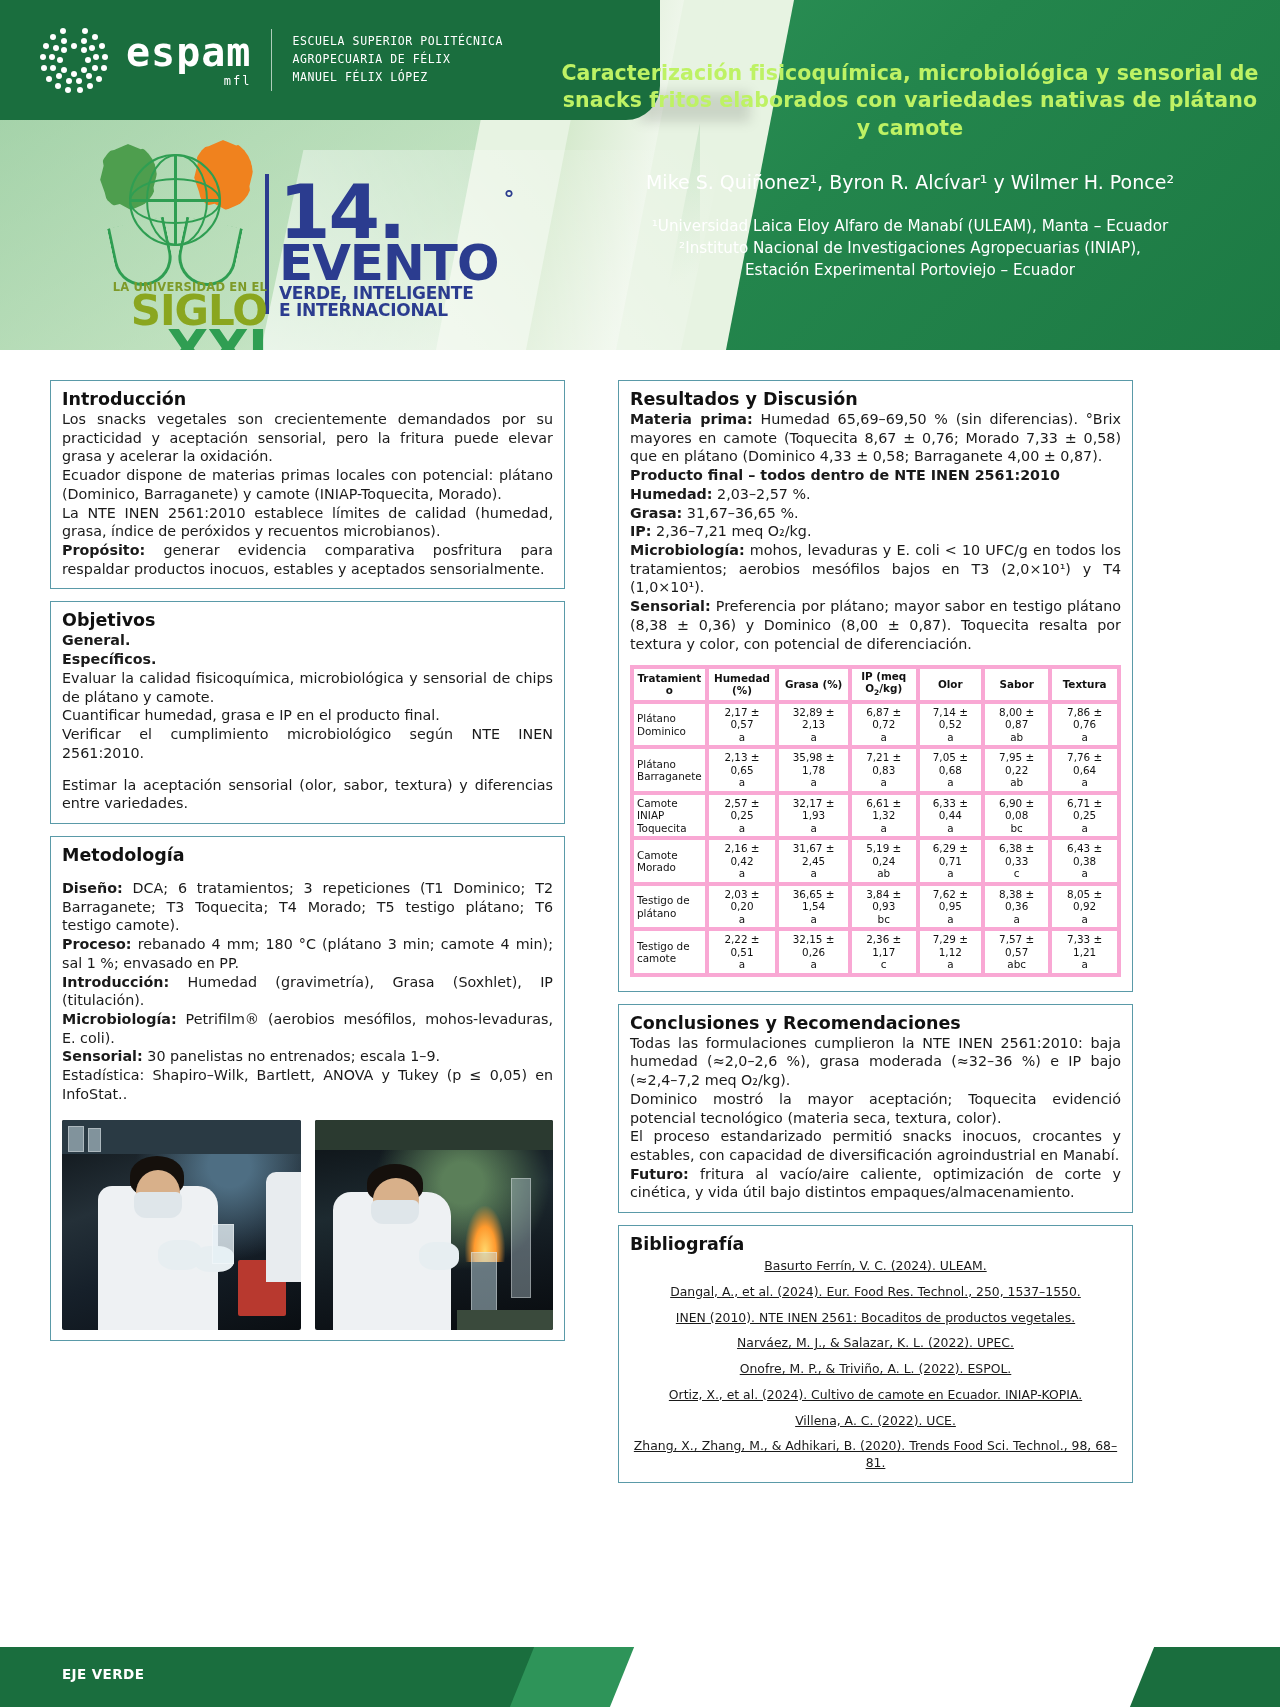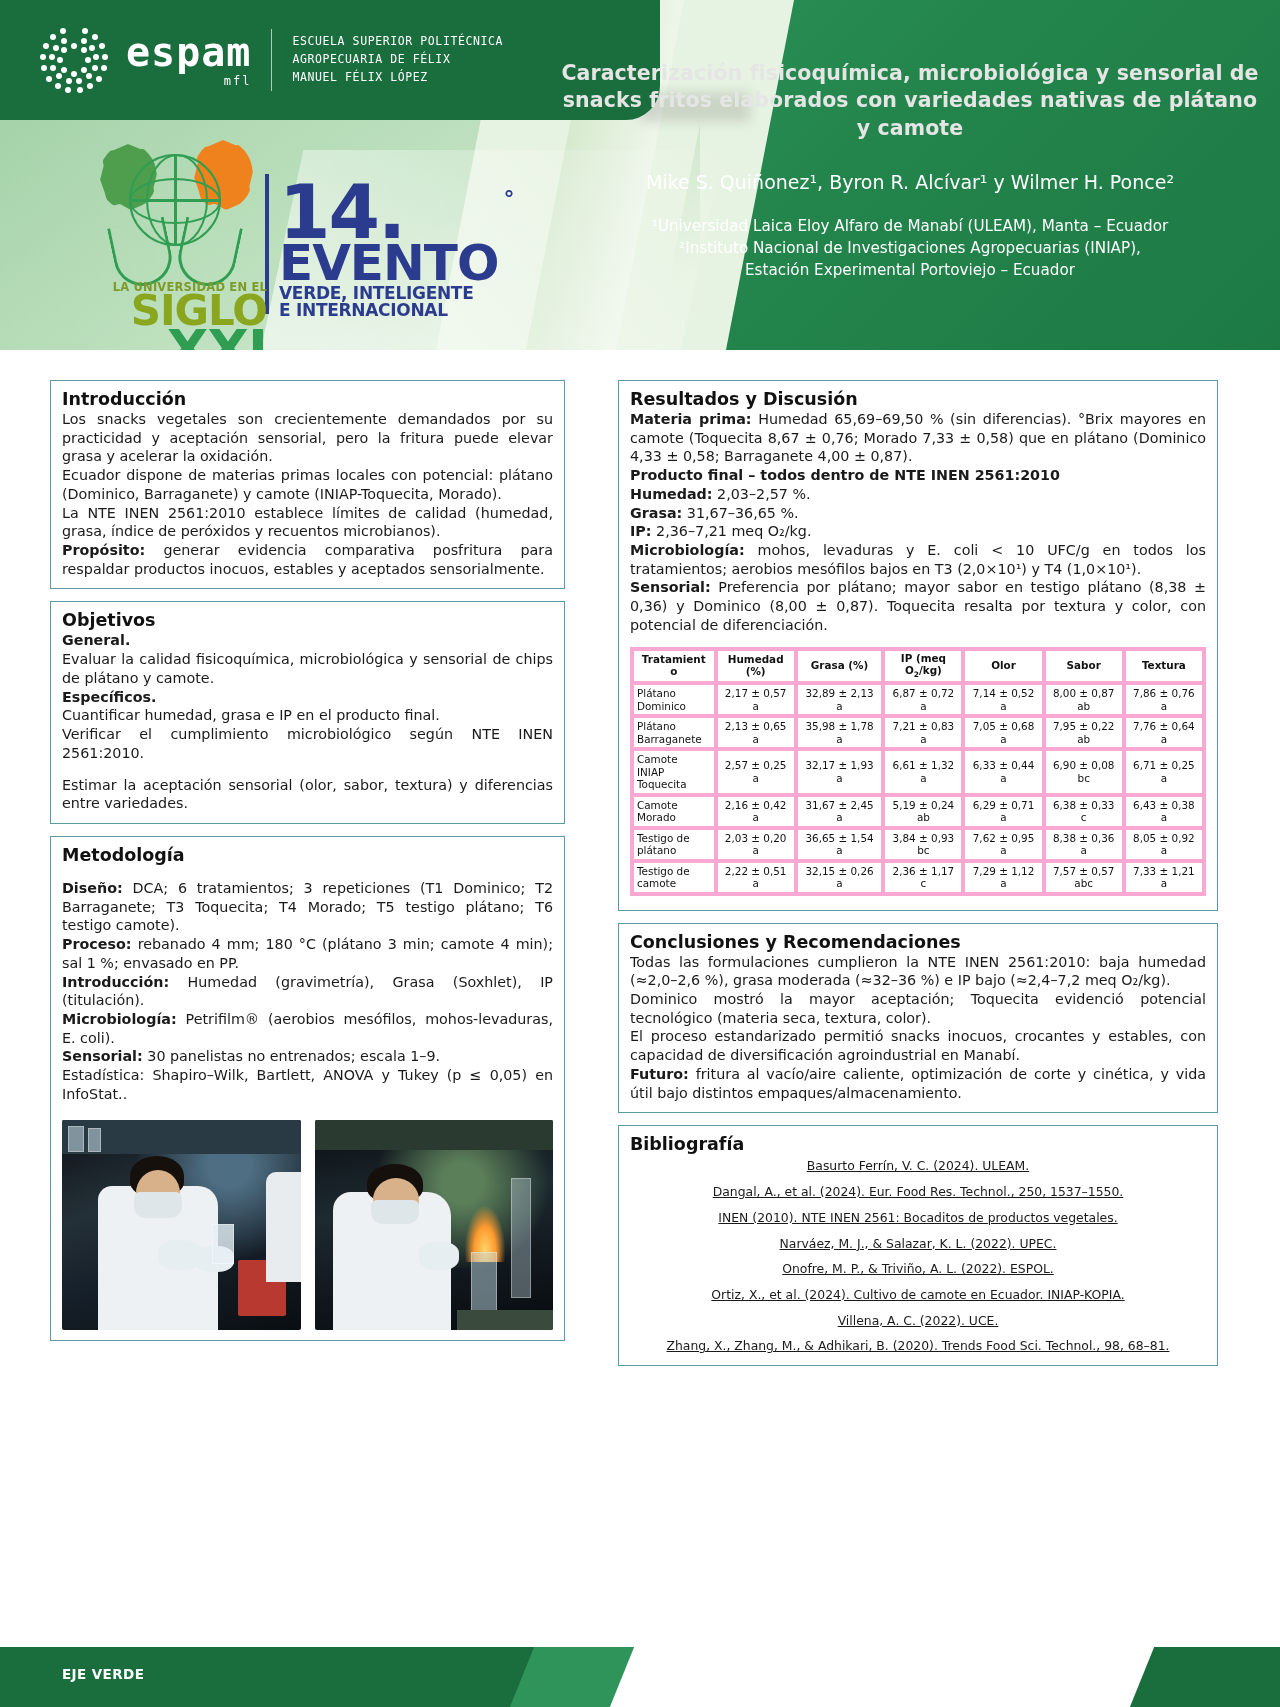--- a/index.html
+++ b/index.html
@@ -104,29 +104,29 @@
   .evt-divider{ width:4px;height:140px;background:#2b3c8f; margin-bottom:6px; }
   .evt-text{ position:relative; }
   .evt-14{ font-size:74px;font-weight:bold;color:#2b3c8f;line-height:.78;letter-spacing:-2px;}
   .evt-deg{ position:absolute; right:-16px; top:2px; font-size:22px;color:#2b3c8f;font-weight:bold;}
   .evt-evento{ font-size:50px;font-weight:bold;color:#2b3c8f;line-height:.85;letter-spacing:-1px;}
   .evt-sub{ font-size:17px;font-weight:bold;color:#2b3c8f;line-height:1.04;letter-spacing:-.3px;}
 
   
   .title-area{ position:absolute; left:560px; top:60px; width:700px; text-align:center; z-index:9; }
   .poster-title{
-    color:#e5e5e5; font-size:20.5px; font-weight:bold; line-height:1.33; letter-spacing:.1px;
+    color:#bef264; font-size:20.5px; font-weight:bold; line-height:1.33; letter-spacing:.1px;
   }
   .authors{ color:#fff; font-size:19px; margin-top:28px; line-height:1.3;}
   .affil{ color:#fff; font-size:15.2px; margin-top:22px; line-height:1.42;}
 
   
   .content{ position:absolute; top:360px; left:0; width:1280px; }
   .col-left{ position:absolute; left:50px; top:20px; width:515px; }
-  .col-right{ position:absolute; left:618px; top:20px; width:600px; }
+  .col-right{ position:absolute; left:618px; top:20px; width:515px; }
 
   .card{
     border:1px solid #5a9aa8; background:#fff; padding:8px 11px 10px 11px;
     margin-bottom:12px;
   }
   .card h2{
     font-size:17.5px; font-weight:bold; color:#111; margin-bottom:1px; letter-spacing:0;
   }
   .ptext{
     font-size:14.3px; color:#1a1a1a; line-height:1.31; text-align:justify;
@@ -301,22 +301,22 @@
         <h2>Introducción</h2>
         <div class="ptext">Los snacks vegetales son crecientemente demandados por su practicidad y aceptación sensorial, pero la fritura puede elevar grasa y acelerar la oxidación.</div>
         <div class="ptext">Ecuador dispone de materias primas locales con potencial: plátano (Dominico, Barraganete) y camote (INIAP-Toquecita, Morado).</div>
         <div class="ptext">La NTE INEN 2561:2010 establece límites de calidad (humedad, grasa, índice de peróxidos y recuentos microbianos).</div>
         <div class="ptext"><b>Propósito:</b><span> generar evidencia comparativa posfritura para respaldar productos inocuos, estables y aceptados sensorialmente.</span></div>
       </div>
 
       <div class="card">
         <h2>Objetivos</h2>
         <div class="ptext"><b>General.</b></div>
+        <div class="ptext"><b>Específicos.</b></div>
         <div class="ptext">Evaluar la calidad fisicoquímica, microbiológica y sensorial de chips de plátano y camote.</div>
-        <div class="ptext"><b>Específicos.</b></div>
         <div class="ptext">Cuantificar humedad, grasa e IP en el producto final.</div>
         <div class="ptext">Verificar el cumplimiento microbiológico según NTE INEN 2561:2010.</div>
         <div class="gap"></div>
         <div class="ptext">Estimar la aceptación sensorial (olor, sabor, textura) y diferencias entre variedades.</div>
       </div>
 
       <div class="card">
         <h2>Metodología</h2>
         <div class="gap"></div>
         <div class="ptext"><b>Diseño:</b><span> DCA; 6 tratamientos; 3 repeticiones (T1 Dominico; T2 Barraganete; T3 Toquecita; T4 Morado; T5 testigo plátano; T6 testigo camote).</span></div>

